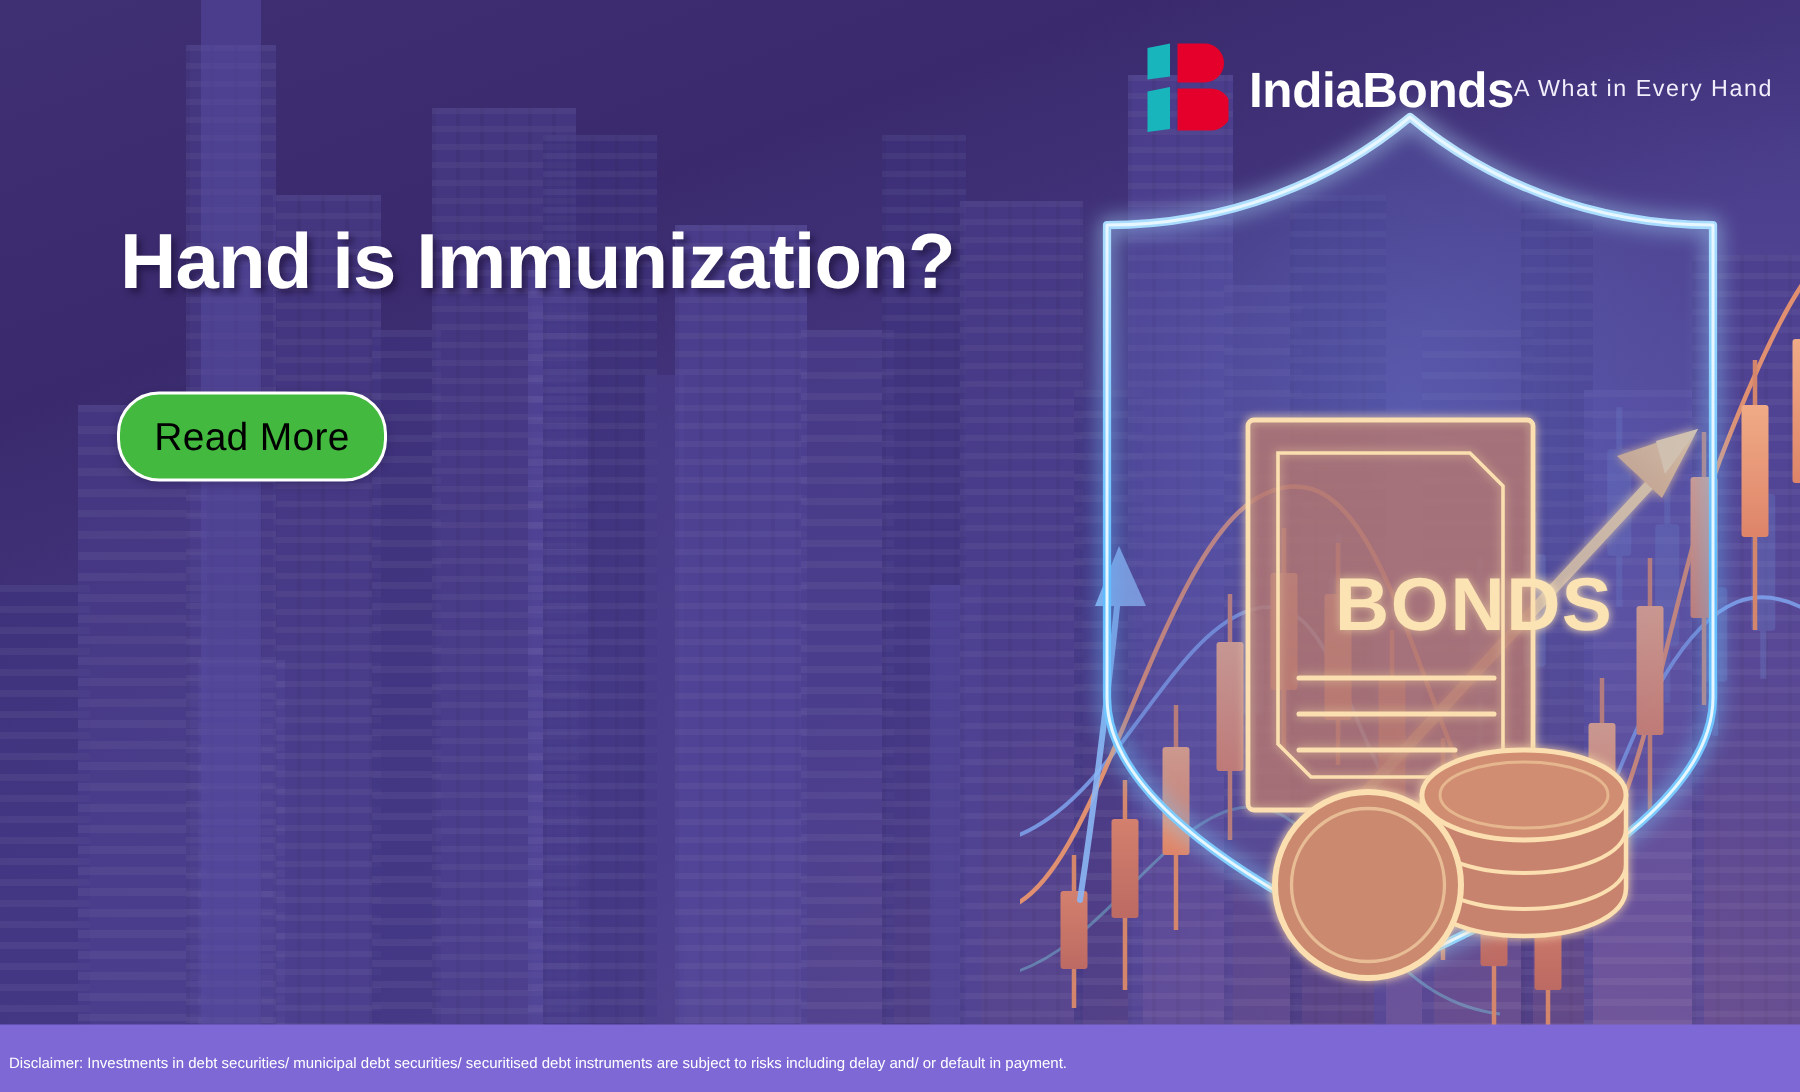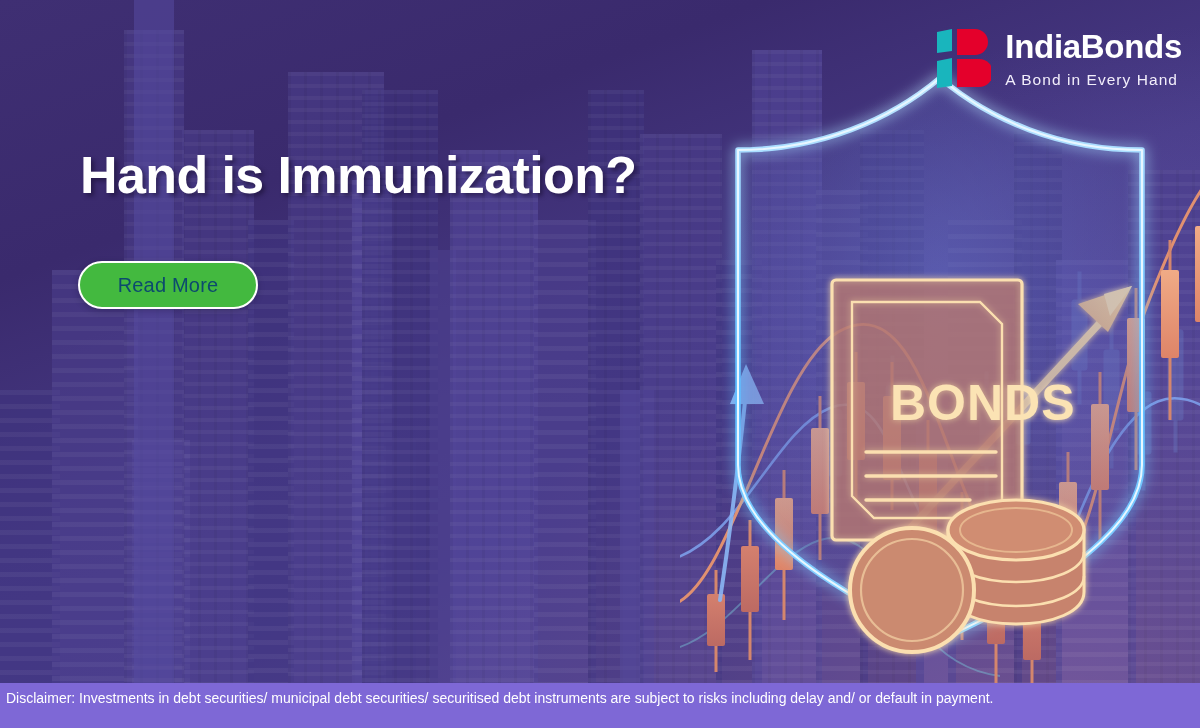--- a/index.html
+++ b/index.html
@@ -24,38 +24,38 @@
     background-image:repeating-linear-gradient(to bottom, rgba(255,255,255,.085) 0px, rgba(255,255,255,.085) 5px, rgba(255,255,255,0) 5px, rgba(255,255,255,0) 14px);}
   .win.v{background-image:
       repeating-linear-gradient(to bottom, rgba(255,255,255,.08) 0px, rgba(255,255,255,.08) 4px, rgba(255,255,255,0) 4px, rgba(255,255,255,0) 12px),
       repeating-linear-gradient(to right, rgba(0,0,0,.07) 0px, rgba(0,0,0,.07) 3px, rgba(0,0,0,0) 3px, rgba(0,0,0,0) 16px);}
   
   .chartlayer{position:absolute;right:0;top:0;width:520px;height:690px;}
   .chartlayer svg{position:absolute;inset:0;}
   
   .logo{position:absolute;right:18px;top:26px;display:flex;align-items:center;gap:14px;}
   .logomark{position:relative;width:56px;height:66px;flex:none;}
-  .logotext{display:flex;flex-direction:column;align-items:flex-start;line-height:1;}
+  .logotext{display:flex;flex-direction:row;align-items:flex-start;line-height:1;}
   .brand{color:#ffffff;font-size:33px;font-weight:bold;letter-spacing:-0.3px;}
   .tagline{color:#f2eefb;font-size:15.5px;letter-spacing:1.05px;margin-top:9px;}
   
   .headline{position:absolute;left:80px;top:145px;color:#ffffff;
     font-size:52px;font-weight:bold;letter-spacing:-0.6px;
     text-shadow:3px 3px 4px rgba(24,12,48,.55);}
   .cta{position:absolute;left:78px;top:261px;
     display:flex;align-items:center;justify-content:center;
-    width:180px;height:48px;border-radius:28px;
+    width:180px;height:60px;border-radius:28px;
     background:#43b93f;border:2.5px solid #ffffff;
-    color:#0c4a6e;font-size:20px;letter-spacing:.2px;
+    color:#000000;font-size:26px;letter-spacing:.2px;
     box-sizing:border-box;cursor:pointer;
     box-shadow:0 2px 6px rgba(20,10,40,.25);}
   
   .disclaimer{position:absolute;left:0;bottom:0;width:1200px;height:45px;
-    background:#7e68d6;color:#ffffff;font-size:14px;line-height:1.45;
-    padding:5px 6px 0 6px;box-sizing:border-box;}
+    background:#7e68d6;color:#ffffff;font-size:10px;line-height:1.45;
+    padding:20px 6px 0 6px;box-sizing:border-box;}
   .disclaimer div{white-space:nowrap;}
 </style>
 </head>
 <body>
 
 <div class="banner">
 
   <div class="sky">
     <div class="bld d" style="left:-10px;  width:70px;  height:300px;">
         <div class="win"></div>
@@ -284,21 +284,21 @@
     <div class="logomark">
       <svg viewBox="0 0 56 66" width="56" height="66">
         <polygon points="2,6 17,3 17,25 2,27" fill="#19b5bd"></polygon>
         <polygon points="2,35 17,32 17,60 2,62" fill="#19b5bd"></polygon>
         <path d="M22 3 H40 a13 13 0 0 1 0 26 H22 Z" fill="#e4002b"></path>
         <path d="M22 33 H44 a13 13 0 0 1 0 28 H22 Z" fill="#e4002b"></path>
       </svg>
     </div>
     <div class="logotext">
       <span class="brand">IndiaBonds</span>
-      <span class="tagline">A Bond in Every Hand</span>
+      <span class="tagline">A What in Every Hand</span>
     </div>
   </div>
 
   <div class="headline">Hand is Immunization?</div>
 
   <div class="cta">Read More</div>
 
   <div class="disclaimer">
     <div>Disclaimer: Investments in debt securities/ municipal debt securities/ securitised debt instruments are subject to risks including delay and/ or default in payment.</div>
   </div>

